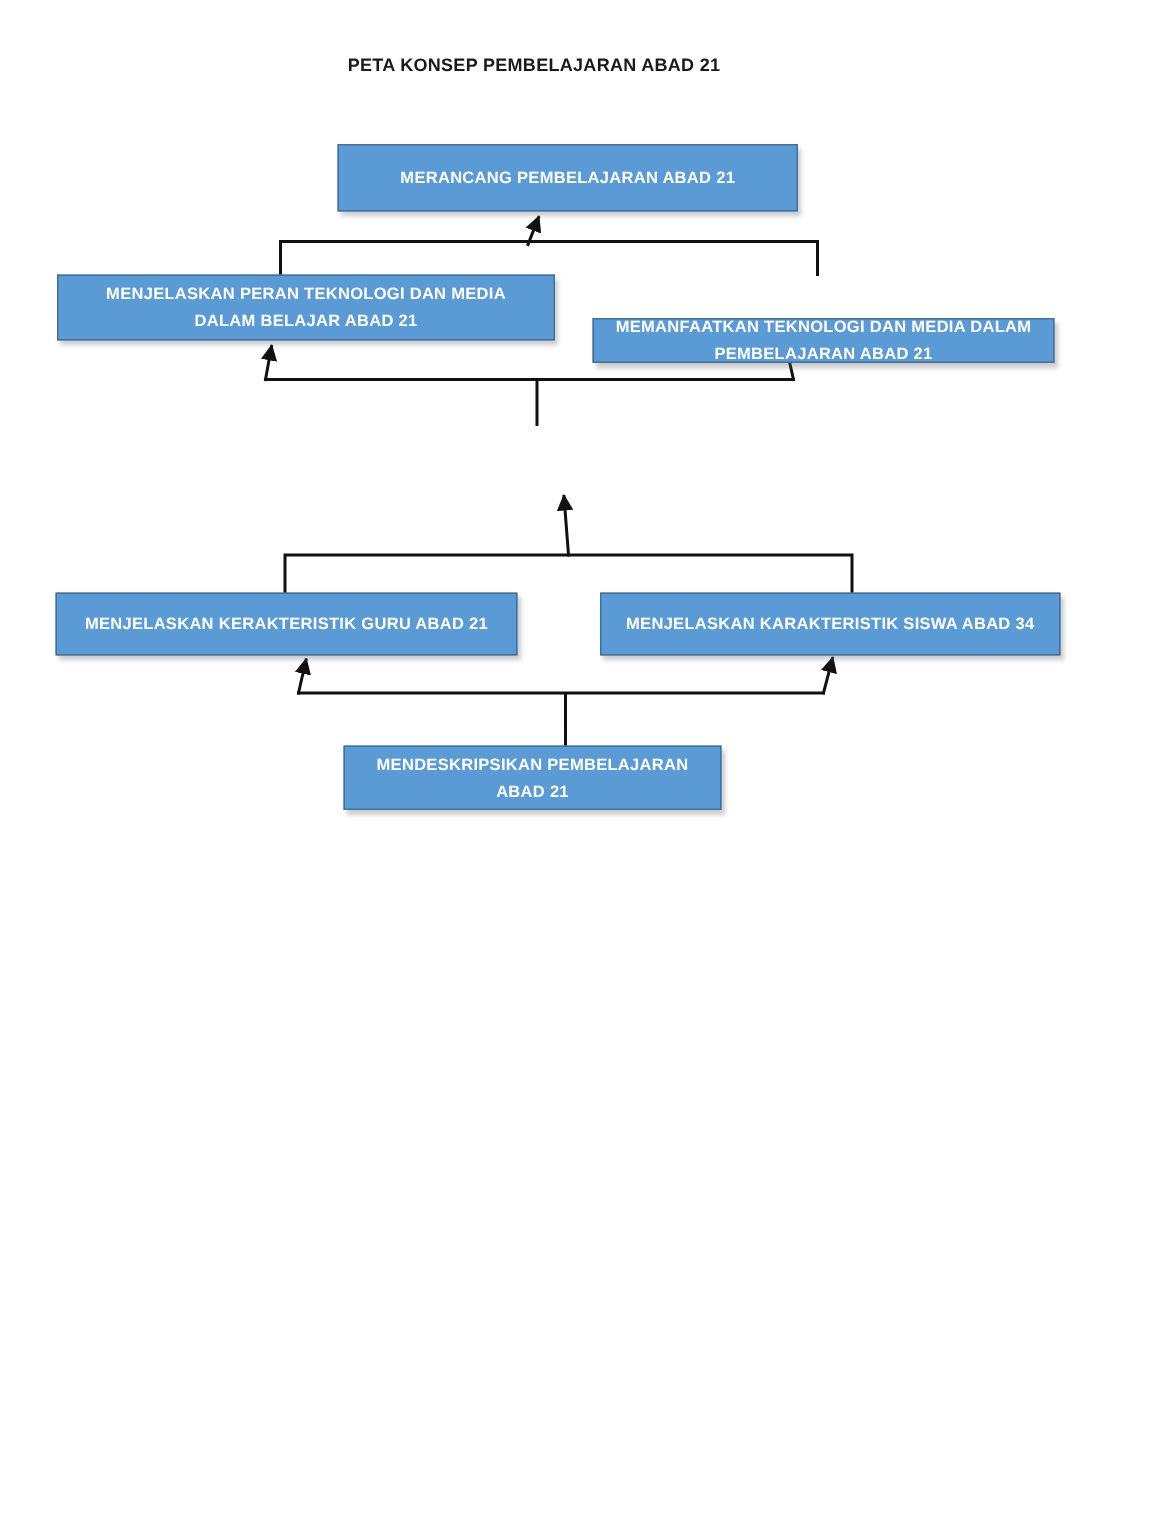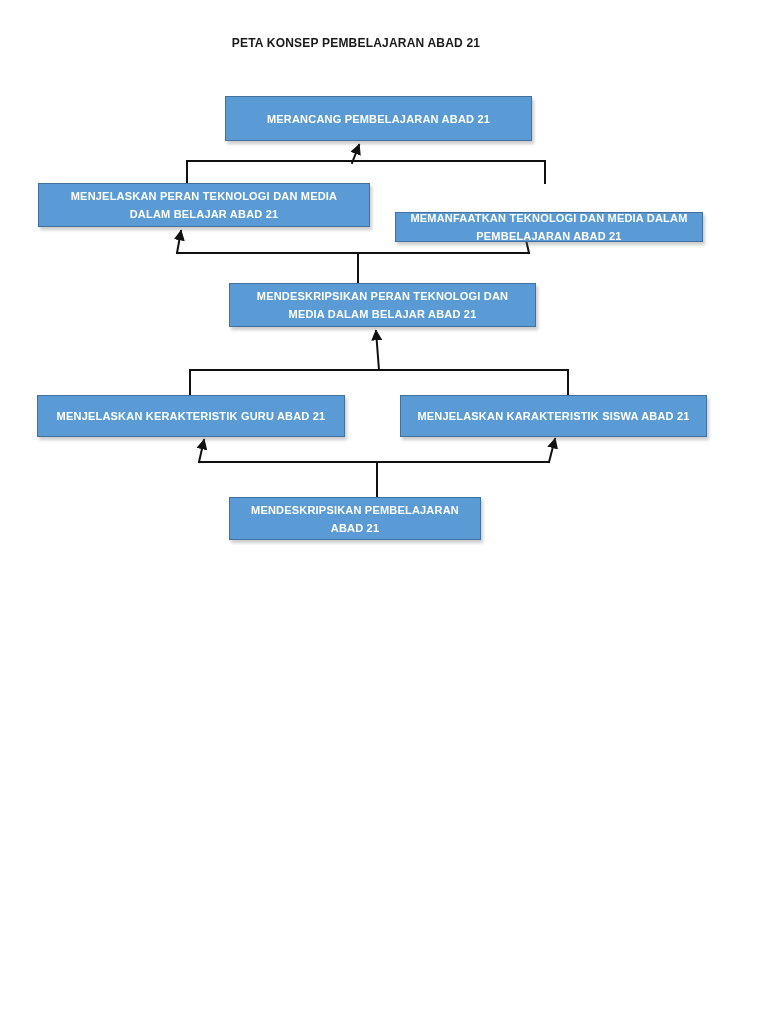--- a/index.html
+++ b/index.html
@@ -69,29 +69,26 @@
   </div>
 
   <div class="node n-r2l">
     <span>MENJELASKAN PERAN TEKNOLOGI DAN MEDIA DALAM BELAJAR ABAD 21</span>
   </div>
 
   <div class="node n-r2r">
     <span>MEMANFAATKAN TEKNOLOGI DAN MEDIA DALAM PEMBELAJARAN ABAD 21</span>
   </div>
 
-  <div class="node n-r3">
-    <span>MENDESKRIPSIKAN PERAN TEKNOLOGI DAN MEDIA DALAM BELAJAR ABAD 21</span>
-  </div>
 
   <div class="node n-r4l">
     <span>MENJELASKAN KERAKTERISTIK GURU ABAD 21</span>
   </div>
 
   <div class="node n-r4r">
-    <span>MENJELASKAN KARAKTERISTIK SISWA ABAD 21</span>
+    <span>MENJELASKAN KARAKTERISTIK SISWA ABAD 34</span>
   </div>
 
   <div class="node n-r5">
     <span>MENDESKRIPSIKAN PEMBELAJARAN ABAD 21</span>
   </div>
 
 </div>
 
 </body></html>

